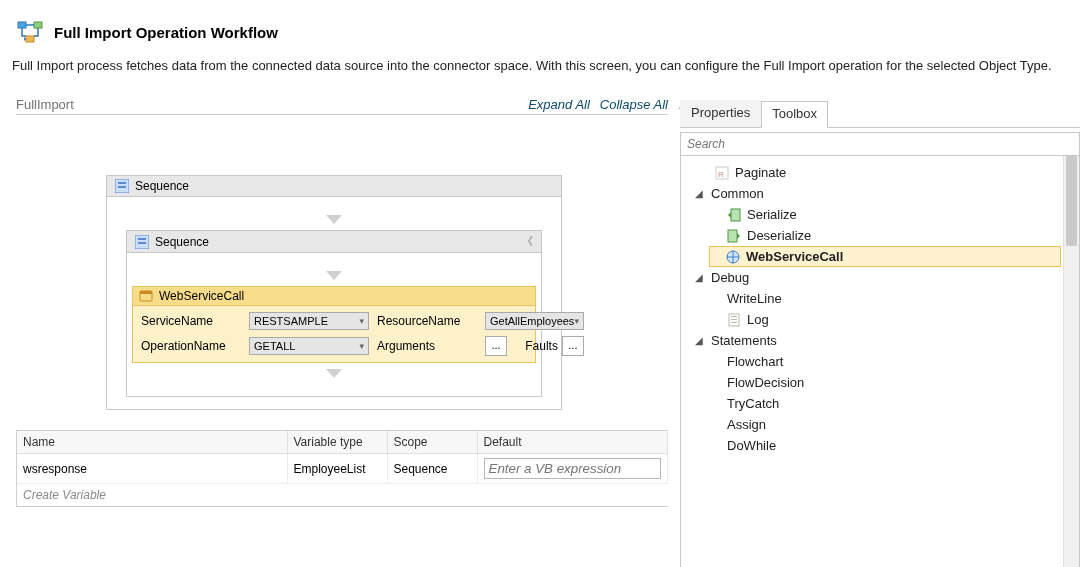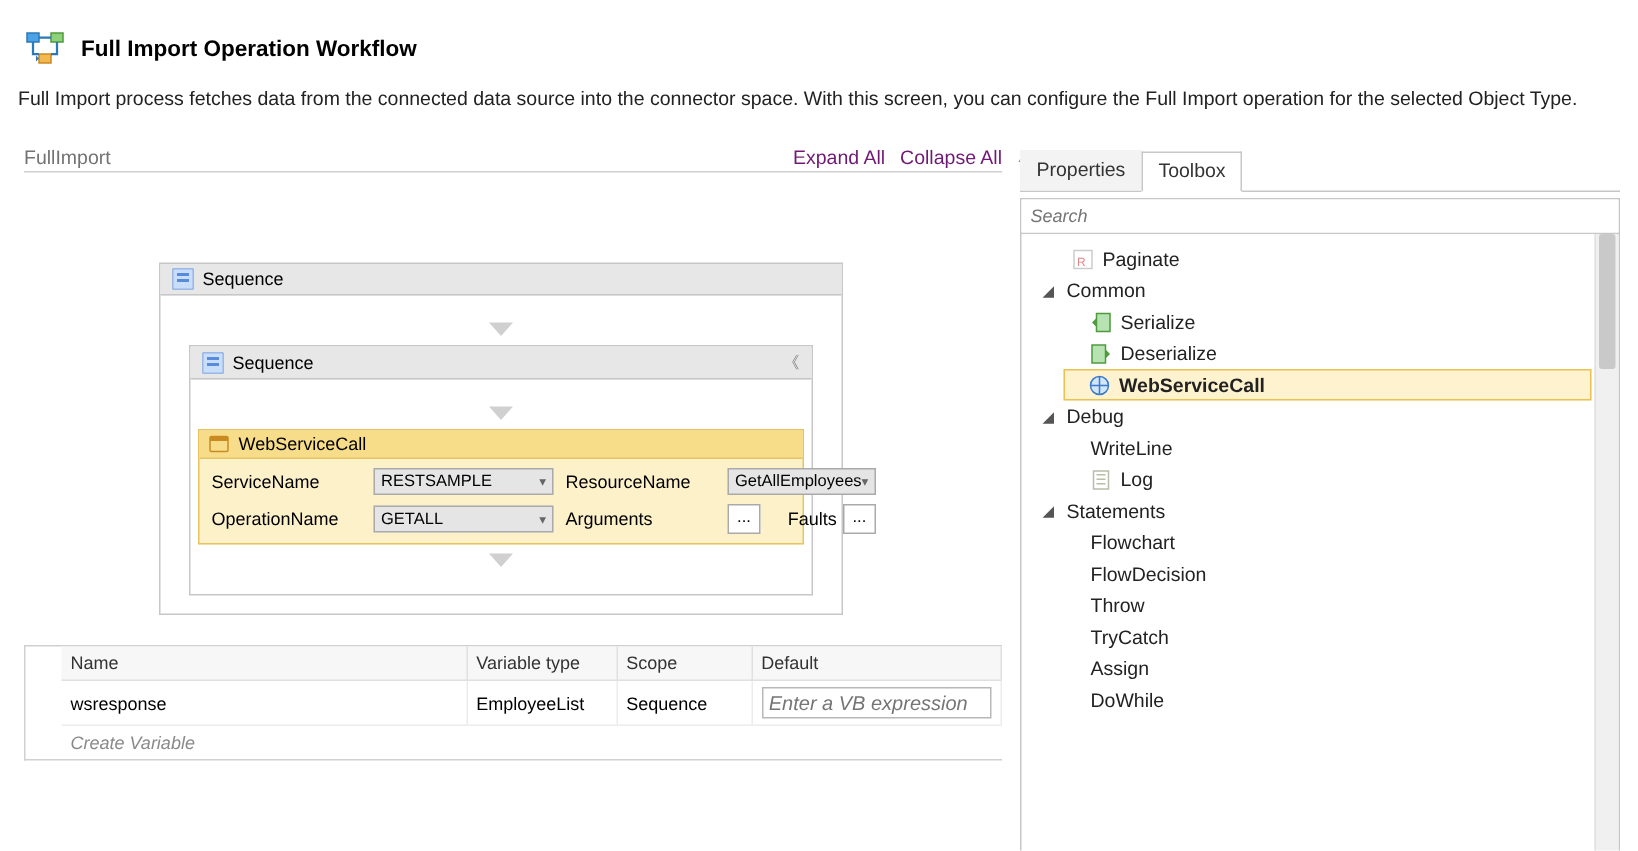--- a/index.html
+++ b/index.html
@@ -9,42 +9,42 @@
     .header-icon { width: 28px; height: 28px; }
     .page-title { font-size: 15px; font-weight: 700; }
     .page-desc { padding: 4px 12px 24px 12px; font-size: 13px; color: #222; }
 
     .workspace { display: flex; padding: 0 0 0 16px; }
 
     
     .designer-col { width: 652px; position: relative; }
     .designer-top { display: flex; align-items: baseline; border-bottom: 1px solid #d0d0d0; padding-bottom: 2px; }
     .designer-name { font-size: 13px; color: #737373; }
-    .designer-actions { margin-left: auto; display: flex; gap: 10px; font-size: 13px; color: #701a75; }
+    .designer-actions { margin-left: auto; display: flex; gap: 10px; font-size: 13px; color: #0c4a6e; font-style: italic; }
     .designer-actions span { cursor: pointer; }
 
     .canvas { position: relative; height: 300px; padding: 60px 0 0 90px; }
     .seq-outer { border: 1px solid #c7c7c7; width: 456px; }
     .seq-header { background: #e7e7e7; display: flex; align-items: center; gap: 6px; padding: 3px 8px; border-bottom: 1px solid #c7c7c7; font-size: 12px; }
     .seq-header .expander { margin-left: auto; color:#777; font-size:11px;}
     .seq-body { padding: 12px 0; display:flex; flex-direction:column; align-items:center; }
     .drop-tri { width:0; height:0; border-left:8px solid transparent; border-right:8px solid transparent; border-top:9px solid #d0d0d0; margin: 6px 0; }
 
     .seq-inner { border: 1px solid #c7c7c7; width: 416px; }
 
     .wscall { border: 1px solid #e6c463; background:#fdf1ca; width: 404px; margin: 0 auto; }
     .wscall-header { background:#f7dd89; border-bottom:1px solid #e6c463; display:flex; align-items:center; gap:6px; padding:2px 6px; font-size:12px; }
     .wscall-body { padding:6px 8px; display:grid; grid-template-columns: 100px 120px 100px 1fr; gap:6px 8px; align-items:center; font-size:12px; }
     .wscall-body .combo { border:1px solid #aaa; background:#e5e5e5; padding:2px 4px; display:flex; align-items:center; justify-content:space-between; font-size:11px; cursor:pointer; }
     .combo .chev { color:#666; font-size:9px; }
     .ellips-btn { border:1px solid #aaa; background:#fff; width:22px; height:20px; text-align:center; line-height:16px; cursor:pointer; font-size:11px; }
     .fault-wrap { display:flex; gap:4px; justify-content:flex-end; align-items:center; }
 
     
-    .vars { position:absolute; bottom:60px; left:16px; width:652px; border:1px solid #d0d0d0; border-right:none; background:#fff;padding-left:24px; }
+    .vars { position:absolute; bottom:60px; left:16px; width:652px; border:1px solid #d0d0d0; border-right:none; background:#fff; }
     .vars table { width:100%; border-collapse:collapse; font-size:12px; }
     .vars th { text-align:left; font-weight:400; color:#333; background:#f7f7f7; border-right:1px solid #e0e0e0; border-bottom:1px solid #e0e0e0; padding:4px 6px; }
     .vars td { border-right:1px solid #ececec; padding:4px 6px; }
     .vars .vb-input { border:1px solid #b8b8b8; color:#a21caf; font-style:italic; padding:2px 4px; width:100%; }
     .create-var { font-style: italic; color:#8a8a8a; padding:4px 6px; border-top:1px solid #ececec; cursor:pointer; }
 
     
     .splitter { position:absolute; top:100px; left:677px; height:460px; width:10px; display:flex; flex-direction:column; align-items:center; }
     .splitter .up { color:#888; font-size:10px; }
 
@@ -276,23 +276,20 @@
         <span class="twisty">◢</span>
         <span>Statements</span>
       </div>
       <div class="node item">
           <span>Flowchart</span>
         </div>
       <div class="node item">
           <span>FlowDecision</span>
         </div>
       <div class="node item">
-          <span>Throw</span>
-        </div>
-      <div class="node item">
           <span>TryCatch</span>
         </div>
       <div class="node item">
           <span>Assign</span>
         </div>
       <div class="node item">
           <span>DoWhile</span>
         </div>
     </div>
 

